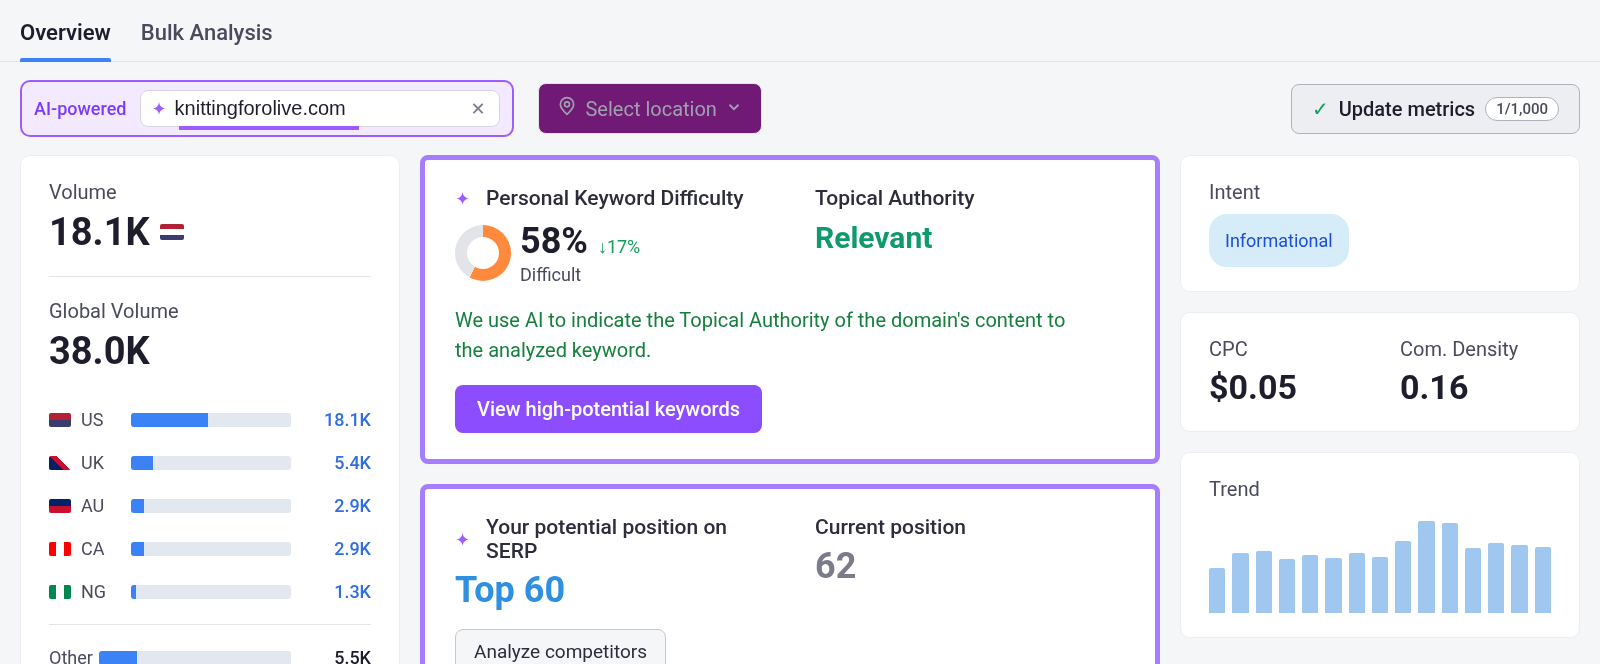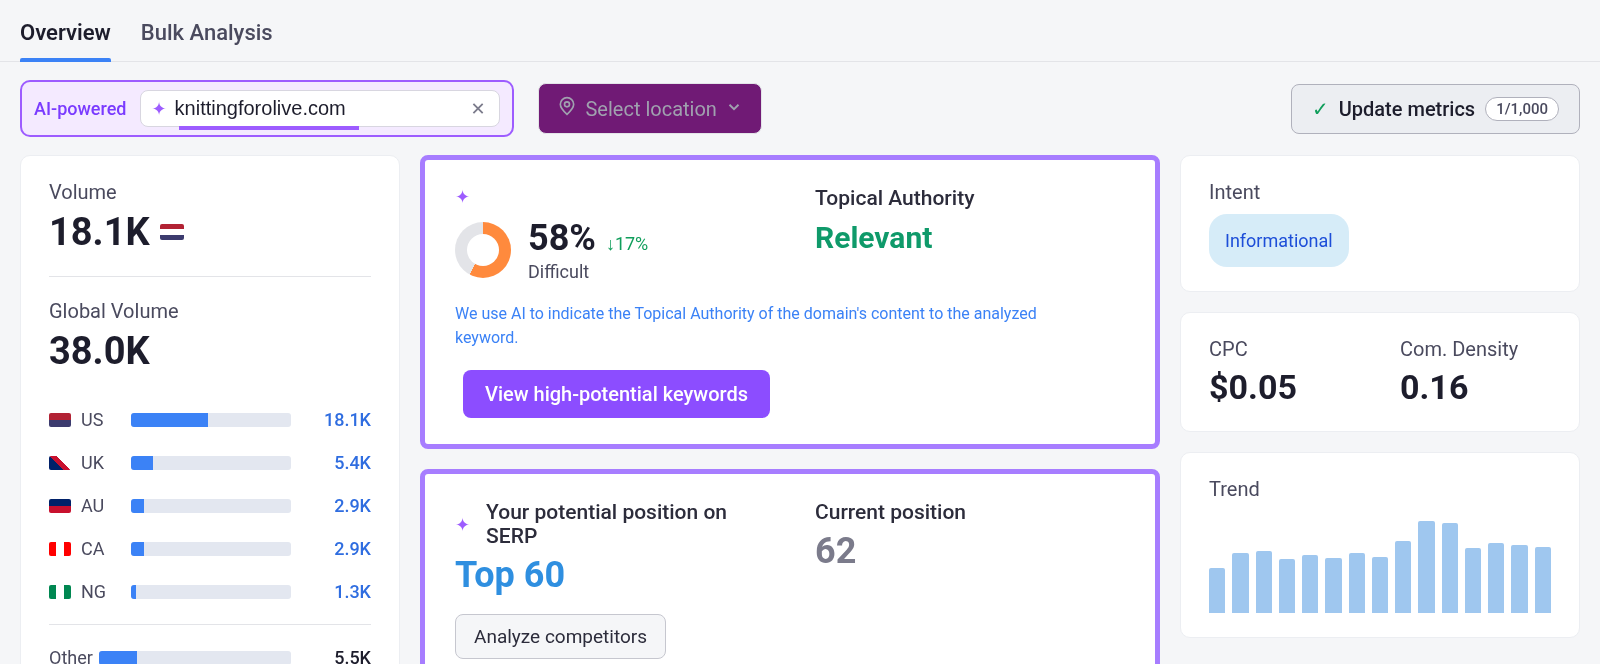--- a/index.html
+++ b/index.html
@@ -207,50 +207,49 @@
   .pkd-col { flex: 1; }
   .pkd-title {
     display: flex;
     align-items: center;
     gap: 8px;
     font-size: 21px;
     font-weight: 500;
     color: #2c2c3b;
     margin-bottom: 10px;
   }
-  .pkd-body { display: flex; align-items: center; gap: 17px; }
+  .pkd-body { display: flex; align-items: center; gap: 9px; }
   .donut {
     width: 56px; height: 56px;
     border-radius: 50%;
     background: conic-gradient(#ff8a3d 0 58%, #e3e4e8 58% 100%);
     position: relative;
   }
   .donut::after {
     content: "";
     position: absolute;
     left: 12px; top: 12px; right: 12px; bottom: 12px;
     background: #fff;
     border-radius: 50%;
   }
   .pkd-pct { font-size: 36px; font-weight: 700; }
   .pkd-delta { color: #109e5b; font-size: 18px; margin-left: 6px; }
   .pkd-sub { font-size: 18px; color: #4a4a5e; margin-top: 2px; }
   .ta-value { font-size: 30px; font-weight: 700; color: #0f9a6a; margin-top: 8px; }
-  .ai-note { font-size: 16px; color: #3b82f6; margin-top: 20px; line-height: 1.5; max-width: 640px; }
+  .ai-note { font-size: 20px; color: #15803d; margin-top: 20px; line-height: 1.5; max-width: 640px; }
   .cta-btn {
     display: inline-block;
     margin-top: 20px;
     padding: 12px 22px;
     background: #8c4dff;
     color: #fff;
     border-radius: 8px;
     font-size: 20px;
     font-weight: 500;
     cursor: pointer;
-    margin-left: 8px;
   }
 
   .serp-row { display: flex; gap: 50px; align-items: flex-start; }
   .serp-col { flex: 1; }
   .serp-label {
     display: flex; align-items: center; gap: 8px;
     font-size: 21px; font-weight: 500; color: #2c2c3b;
   }
   .serp-potential { font-size: 36px; font-weight: 700; color: #2f8fe0; margin-top: 6px; }
   .serp-current { font-size: 36px; font-weight: 700; color: #7b7b8b; margin-top: 6px; }
@@ -402,20 +401,21 @@
     </div>
   </div>
 
   <div class="mid-col">
 
     <div class="highlight-card">
       <div class="pkd-row">
         <div class="pkd-col">
           <div class="pkd-title">
             <span class="sparkle">✦</span>
+            <span>Personal Keyword Difficulty</span>
           </div>
           <div class="pkd-body">
             <div class="donut"></div>
             <div>
               <div>
                 <span class="pkd-pct">58%</span>
                 <span class="pkd-delta">↓17%</span>
               </div>
               <div class="pkd-sub">Difficult</div>
             </div>

